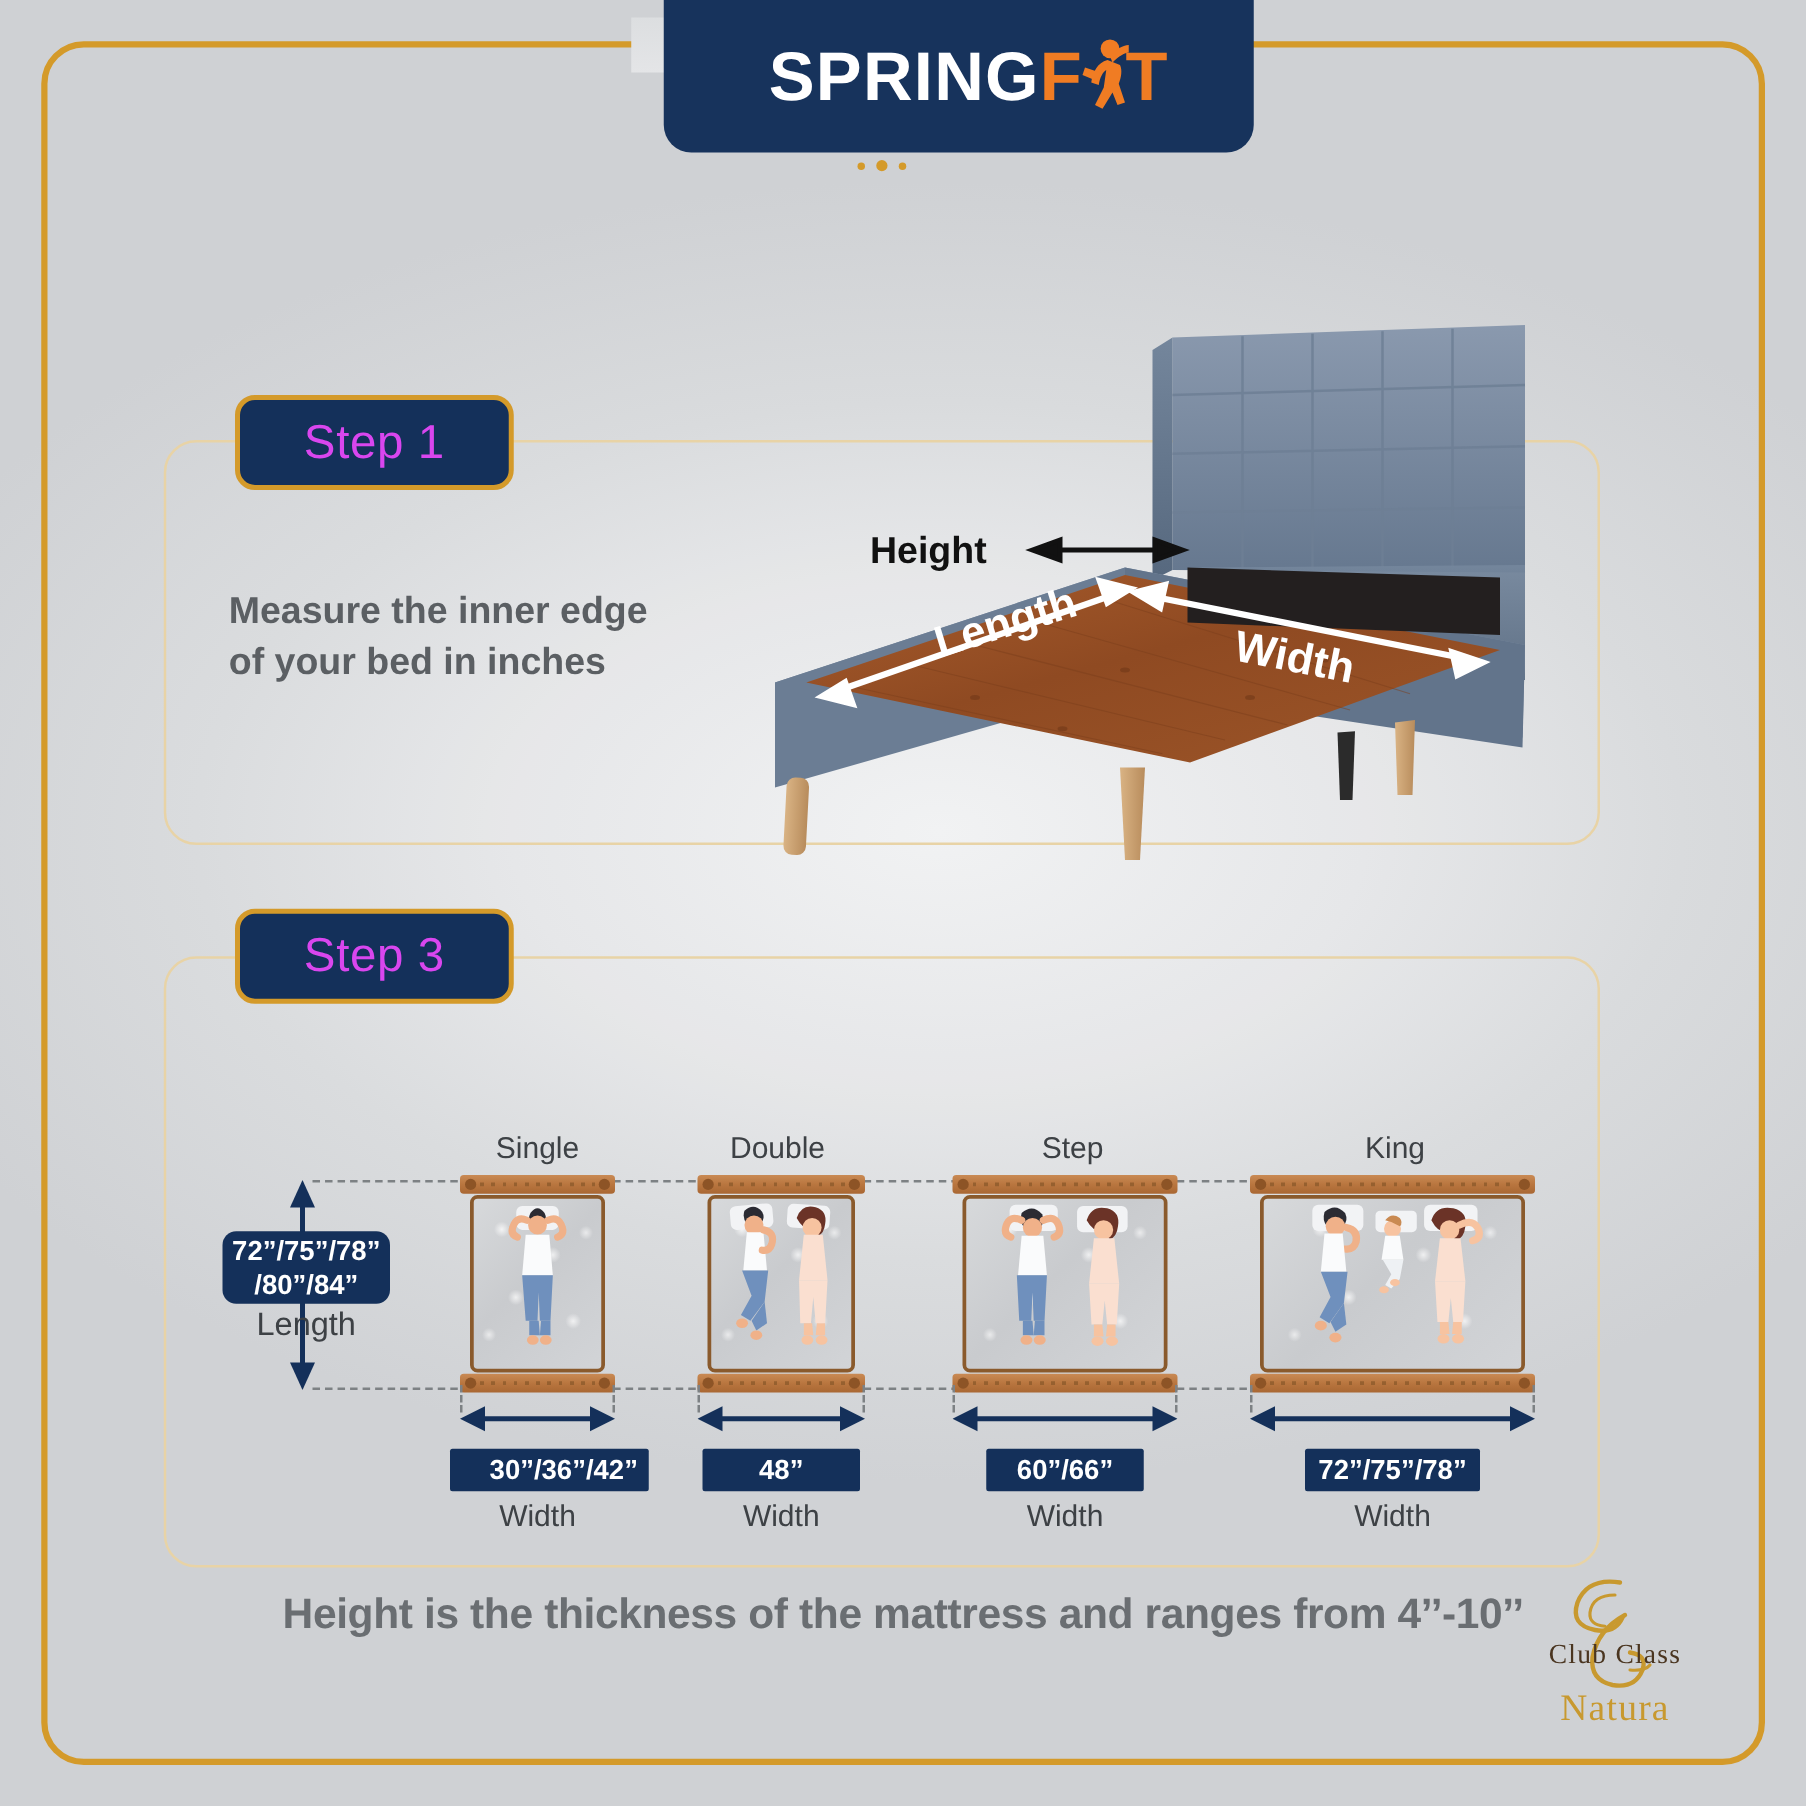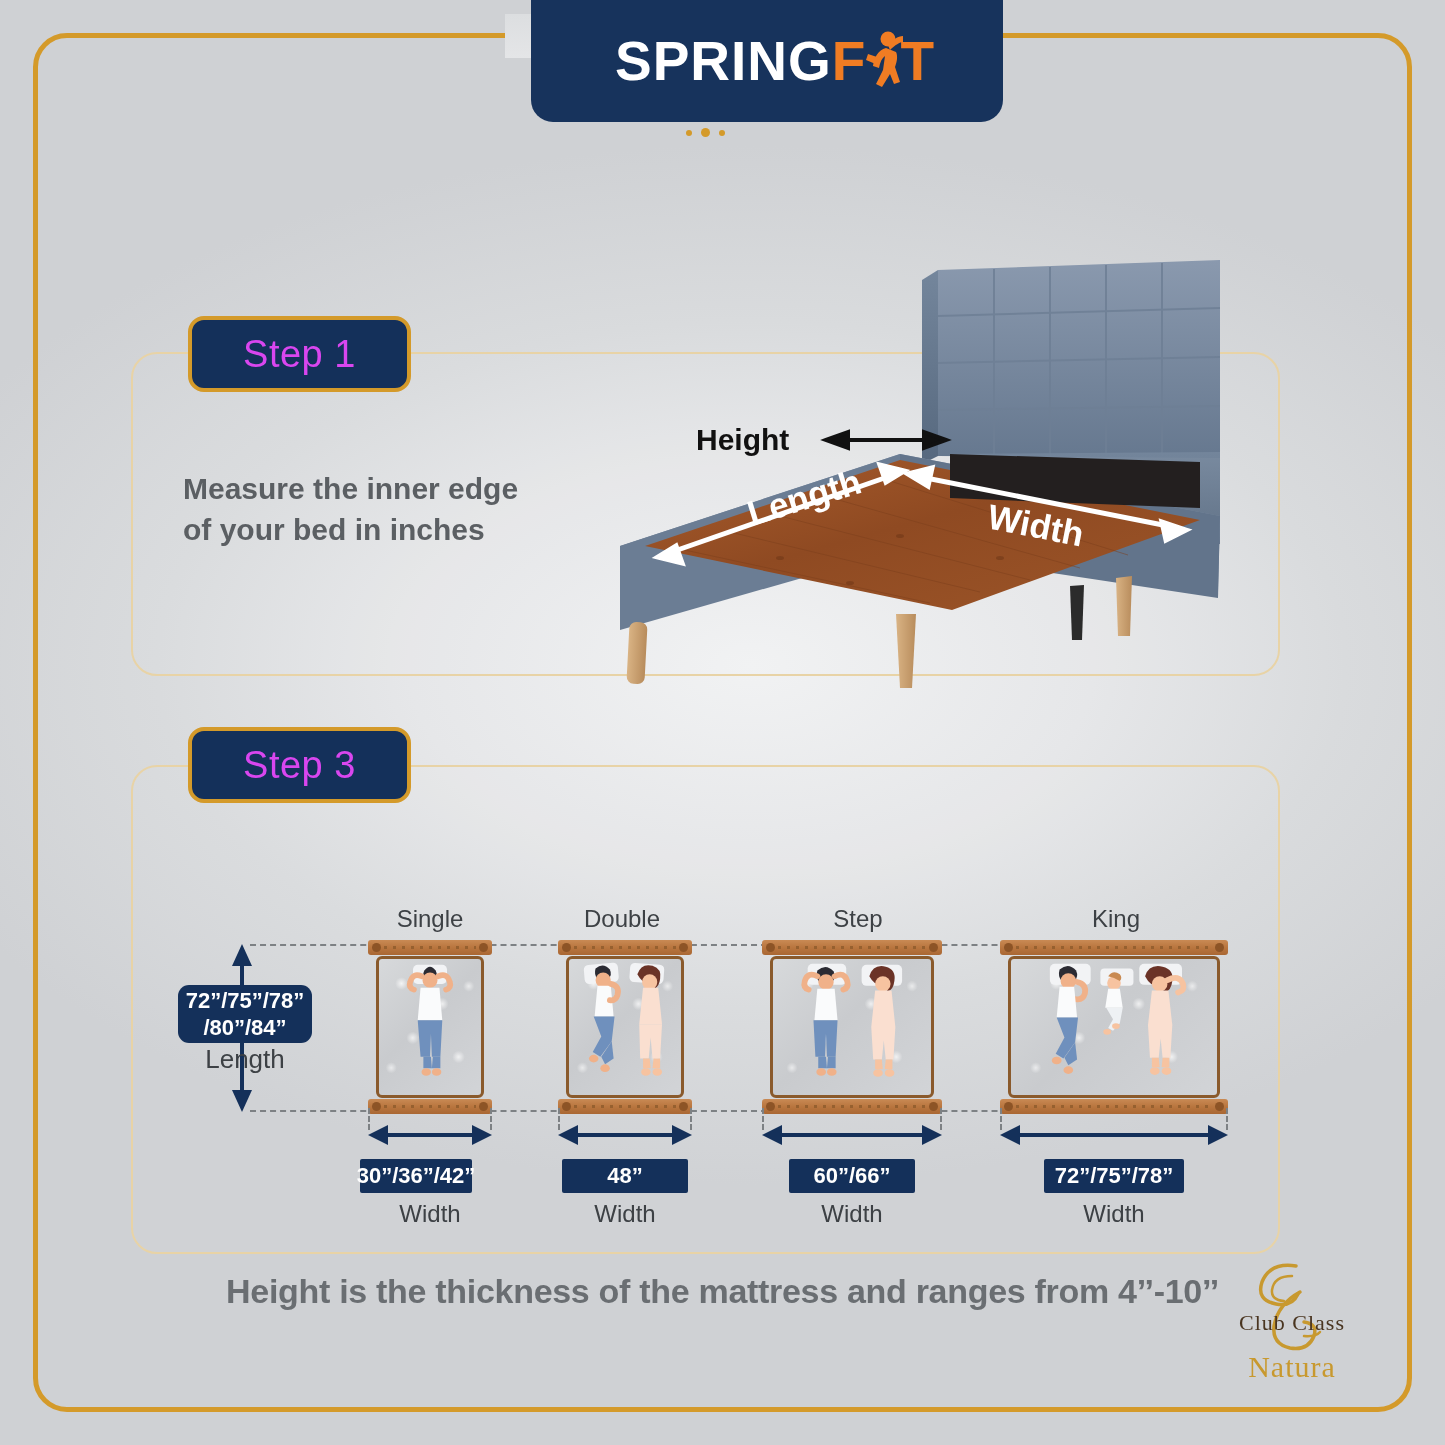--- a/index.html
+++ b/index.html
@@ -305,21 +305,21 @@
         <div class="studs"></div>
       </div>
   </div>
   <div class="arrow-h" style="left:368px;top:1124px;width:124px;">
     <svg width="100%" height="22" viewBox="0 0 124 22" preserveAspectRatio="none">
       <line x1="10" y1="11" x2="114" y2="11" stroke="#14305a" stroke-width="4"></line>
       <polygon points="0,11 20,1 20,21" fill="#14305a"></polygon>
       <polygon points="124,11 104,1 104,21" fill="#14305a"></polygon>
     </svg>
   </div>
-  <div class="dim-badge w-badge" style="left:360px;top:1159px;width:112px;">30”/36”/42”</div>
+  <div class="dim-badge w-badge" style="left:360px;top:1159px;width:136px;padding-left:23px;">30”/36”/42”</div>
   <div class="w-cap" style="left:360px;top:1200px;width:140px;">Width</div>
 
   <div class="mat" style="left:558px;top:940px;width:134px;height:174px;">
     <div class="rail" style="top:0;">
         <div class="studs"></div>
       </div>
     <div class="mat-surface" style="top:16px;bottom:16px;">
       <svg width="100%" height="100%" viewBox="0 0 118 142" preserveAspectRatio="none">
         <rect x="16" y="5" width="36" height="20" rx="5" fill="#f2f3f5" transform="rotate(-5 34 15)"></rect>
         <rect x="64" y="5" width="36" height="20" rx="5" fill="#f2f3f5" transform="rotate(4 82 15)"></rect>

